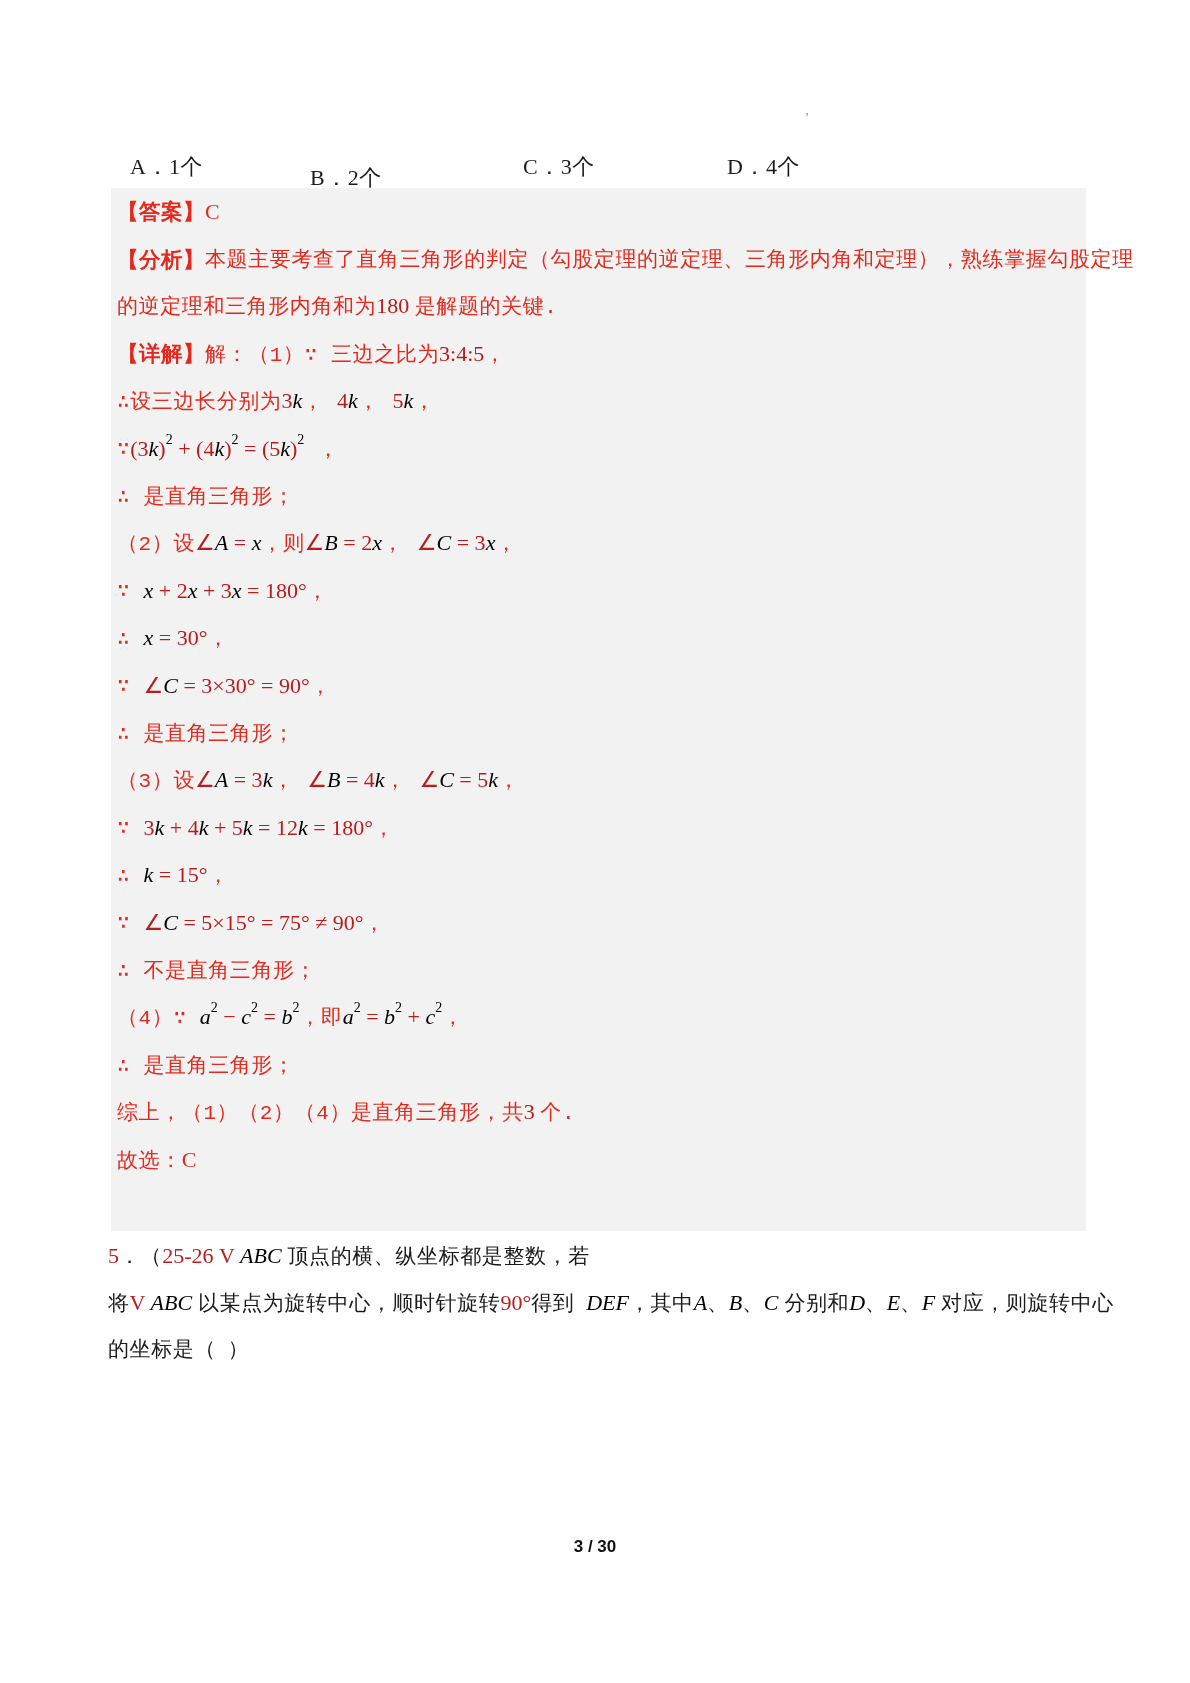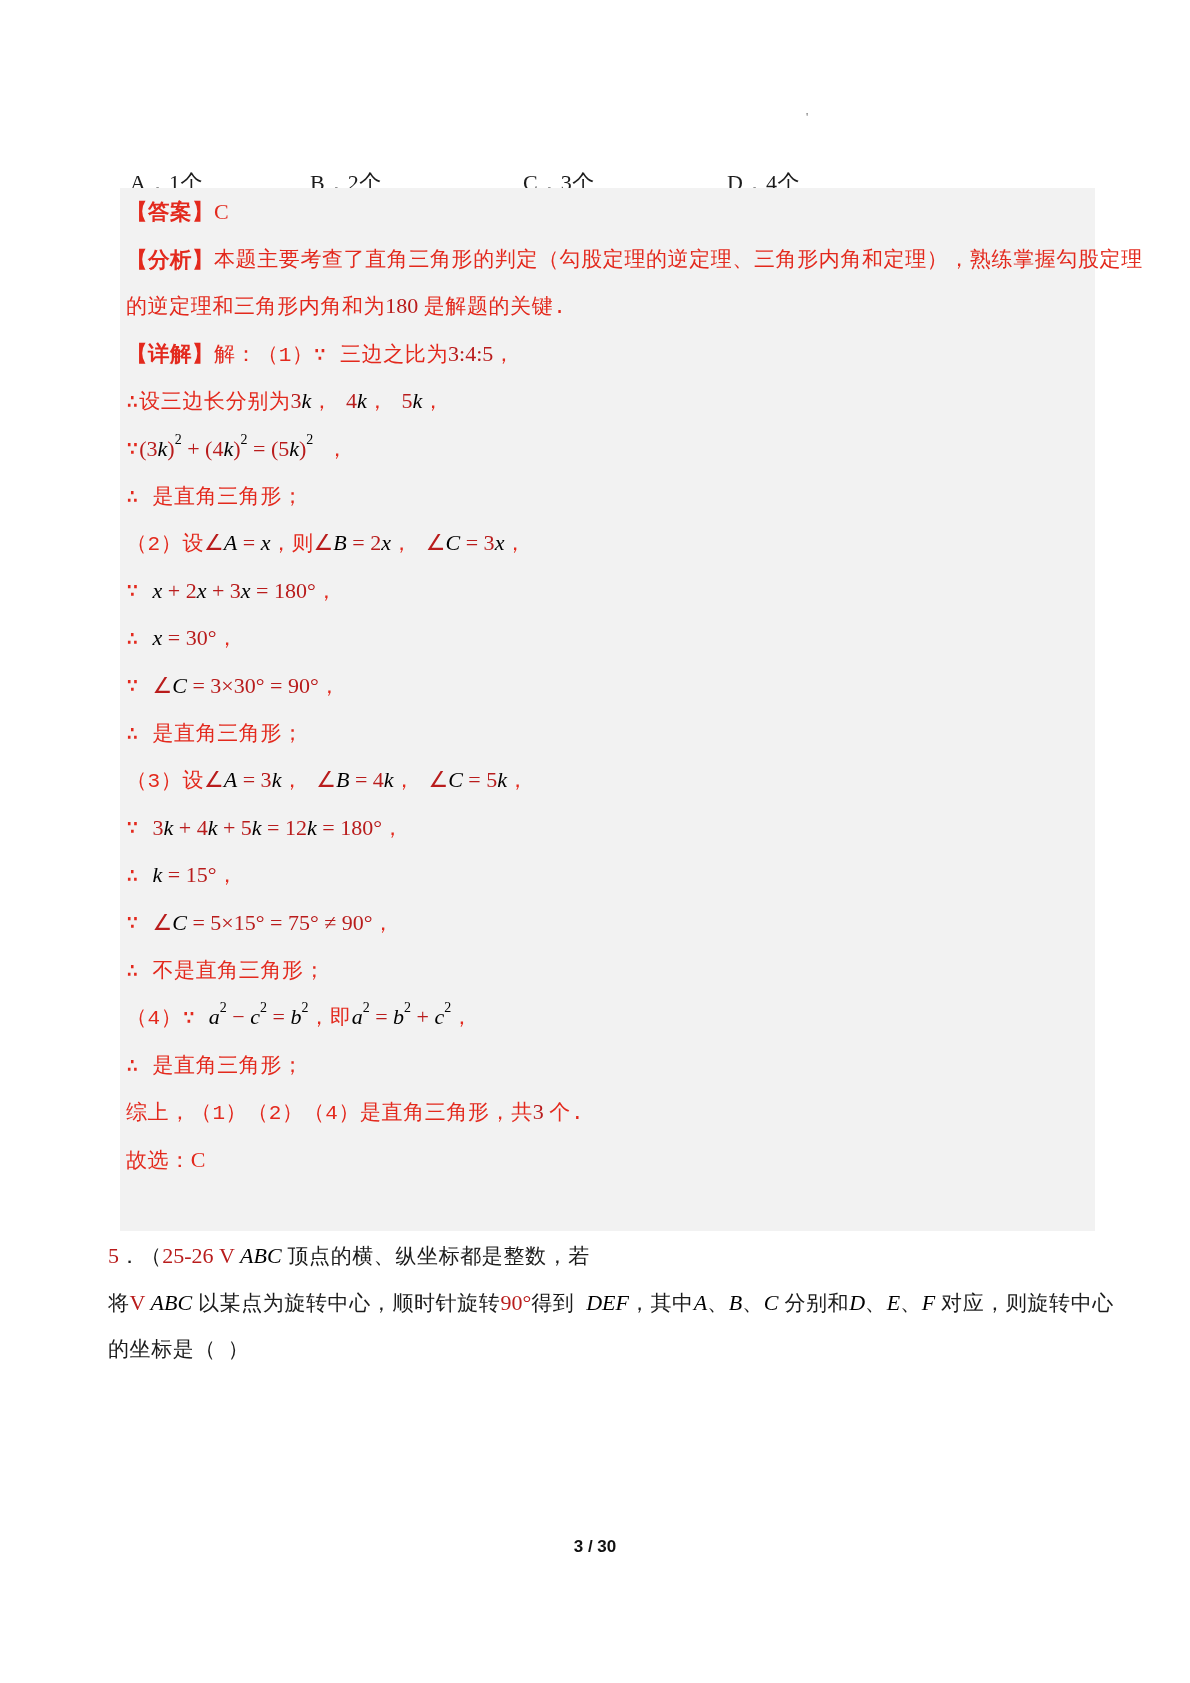--- a/index.html
+++ b/index.html
@@ -14,30 +14,30 @@
     font-family:"Liberation Serif", serif;color:var(--ink);
   }
   .stray-mark{
     position:absolute;left:806px;top:110px;font-size:12px;color:#666;
     font-family:"Liberation Serif", serif;
   }
   .options-row{
     position:absolute;left:108px;top:152px;width:975px;height:30px;
   }
   .option{
-    position:absolute;top:16px;height:30px;display:flex;align-items:center;
+    position:absolute;top:0;height:30px;display:flex;align-items:center;
     font-family:"Liberation Serif", serif;font-size:22px;color:var(--ink);
     letter-spacing:0.5px;white-space:pre;
   }
   .option.opt-a{left:22px;}
-  .option.opt-b{left:202px;}
+  .option.opt-b{left:202px;margin-top:11px;}
   .option.opt-c{left:415px;}
   .option.opt-d{left:619px;}
   .answer-block{
-    position:absolute;left:120px;top:188px;width:975px;height:1043px;
+    position:absolute;left:111px;top:188px;width:975px;height:1043px;
     background:var(--ans-bg);
     padding:0 0 0 6px;
   }
   .ans-line{
     height:47.4px;display:flex;align-items:center;white-space:pre;
     overflow:visible;
   }
   .q5-block{
     position:absolute;left:108px;top:1233px;width:975px;
   }

